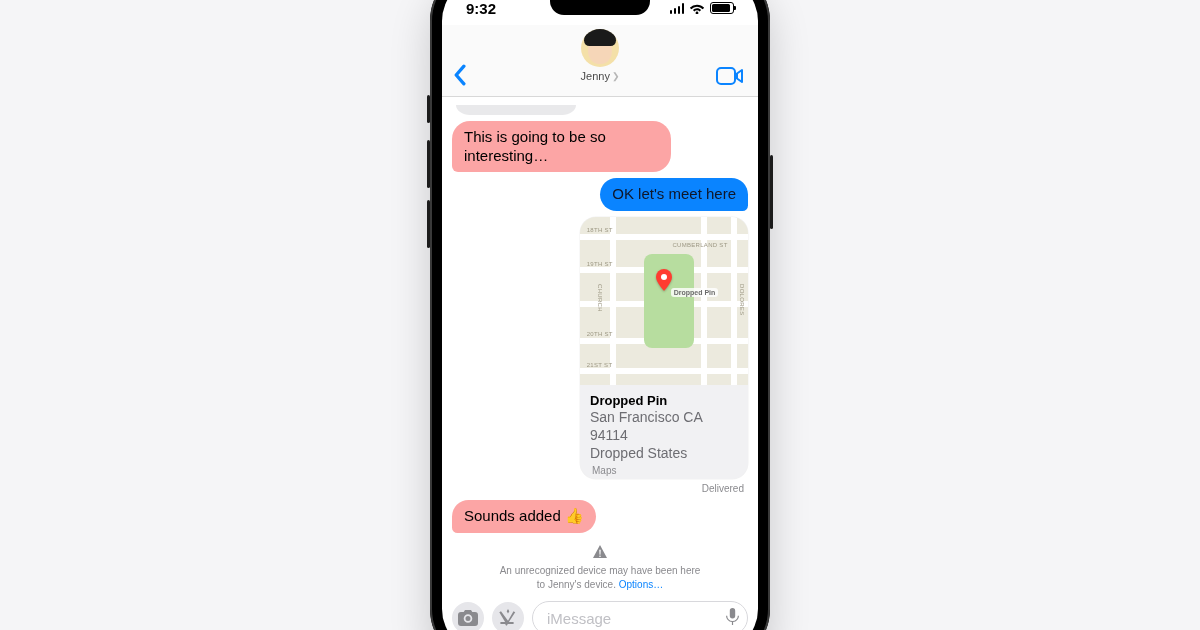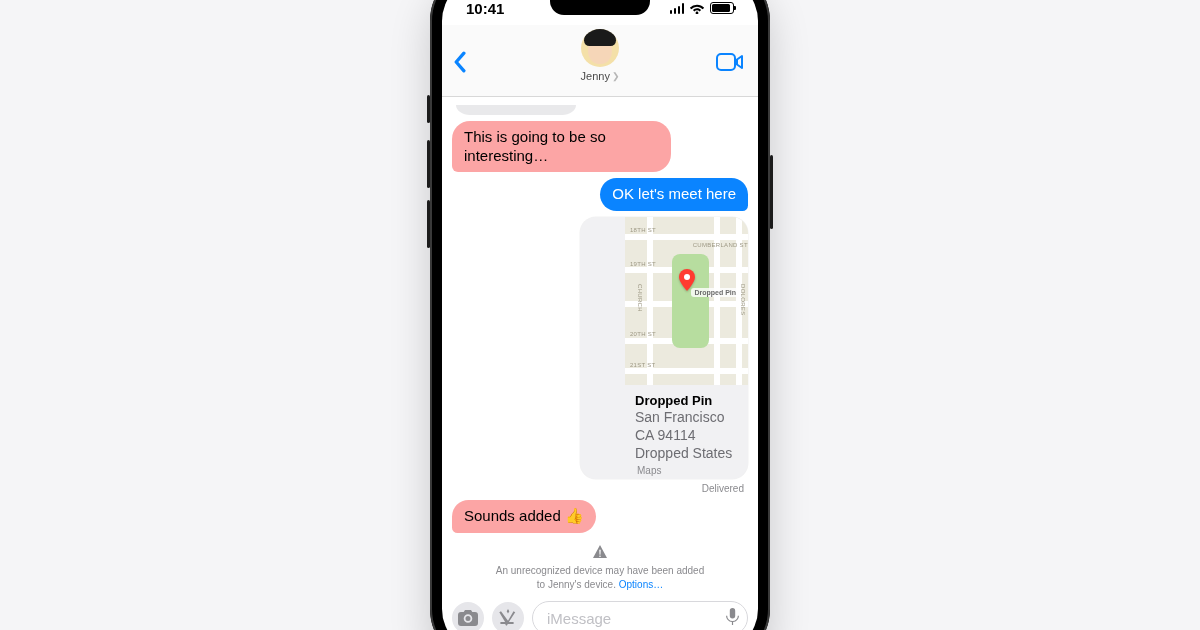--- a/index.html
+++ b/index.html
@@ -89,21 +89,21 @@
   }
   .battery .fill { position:absolute; inset:1px 3px 1px 1px; background:#000; border-radius:1.5px; }
 
   
   .nav {
     position: relative;
     height: 72px;
     border-bottom: 0.5px solid #d8d8d8;
     background: #fafafa;
     display: flex;
-    align-items: center;
+    align-items: flex-end;
     justify-content: space-between;
     padding: 6px 14px 6px 10px;
   }
   .nav .center {
     position: absolute; left: 0; right: 0; top: 4px;
     display: flex; flex-direction: column; align-items: center; gap: 3px;
     pointer-events: none;
   }
   .nav .center * { pointer-events: auto; }
   .avatar {
@@ -144,34 +144,33 @@
     padding: 7px 12px;
     border-radius: 18px;
     line-height: 1.25;
     word-wrap: break-word;
     position: relative;
   }
   .row { display:flex; }
   .row.in  { justify-content: flex-start; }
   .row.out { justify-content: flex-end; }
   .bubble.in  { background: #fca5a5; color: #000; border-bottom-left-radius: 6px; }
-  .bubble.out { background: #0a84ff; color: #ffffff; border-bottom-right-radius: 6px; }
+  .bubble.out { background: #0a84ff; color: #0f172a; border-bottom-right-radius: 6px; }
   .partial-tail { height: 10px; width: 120px; background:#e9e9eb; border-radius: 0 0 14px 14px / 0 0 10px 10px; margin-left:4px; }
 
   .delivered { font-size: 10px; color: #8a8a8e; text-align: right; padding-right: 4px; margin-top: -2px; }
 
   
   .location-card {
     width: 168px;
     align-self: flex-end;
     border-radius: 16px;
     overflow: hidden;
     background: #f1f1f3;
     box-shadow: 0 0 0 0.5px rgba(0,0,0,.06);
-    padding-left: 45px;
   }
   .map {
     height: 168px;
     position: relative;
     background:
       linear-gradient(#eceade,#eceade);
   }
   .map .park {
     position:absolute; left:38%; top:22%; width:30%; height:56%;
     background:#b7dd9f; border-radius:8px;
@@ -243,21 +242,21 @@
 <div class="phone-frame">
   <div class="side-btn l1"></div>
   <div class="side-btn l2"></div>
   <div class="side-btn l3"></div>
   <div class="side-btn r1"></div>
 
   <div class="screen">
     <div class="island"></div>
 
     <div class="statusbar">
-      <span>10:41</span>
+      <span>9:32</span>
       <div class="status-right">
         <span class="cell-bars">
           <span></span>
             <span></span>
             <span></span>
             <span></span>
         </span>
         <span class="wifi-icon">
           <svg width="16" height="12" viewBox="0 0 16 12">
               <path fill="#000" d="M8 9.6a1.4 1.4 0 1 1 0 2.8 1.4 1.4 0 0 1 0-2.8Zm0-3.4c1.6 0 3 .6 4.1 1.7l-1.5 1.5A3.7 3.7 0 0 0 8 8.2a3.7 3.7 0 0 0-2.6 1.2L3.9 7.9A5.8 5.8 0 0 1 8 6.2Zm0-3.4c2.8 0 5.3 1.1 7.2 3l-1.5 1.5A8 8 0 0 0 8 4.8a8 8 0 0 0-5.7 2.5L.8 5.8A10.1 10.1 0 0 1 8 2.8Z"></path>
@@ -345,21 +344,21 @@
       <div class="row in">
         <div class="bubble in">Sounds added 👍</div>
       </div>
 
       <div class="alert">
         <span class="warn-icon">
           <svg width="14" height="13" viewBox="0 0 14 13">
               <path fill="#8a8a8e" d="M7 0 0 13h14L7 0Zm0 4.4c.4 0 .7.3.7.7l-.2 4.1a.5.5 0 0 1-1 0l-.2-4.1c0-.4.3-.7.7-.7Zm0 6a.8.8 0 1 1 0 1.6.8.8 0 0 1 0-1.6Z"></path>
             </svg>
         </span>
-        <span>An unrecognized device may have been added</span><br>
+        <span>An unrecognized device may have been here</span><br>
         <span>to Jenny's device. </span><a class="options">Options…</a>
       </div>
     </div>
 
     <div class="compose">
       <div class="round-btn">
         <svg width="20" height="16" viewBox="0 0 20 16">
             <path fill="#8a8a8e" d="M7 0 5.7 2H3a3 3 0 0 0-3 3v8a3 3 0 0 0 3 3h14a3 3 0 0 0 3-3V5a3 3 0 0 0-3-3h-2.7L13 0H7Zm3 4.2A4.3 4.3 0 1 1 10 12.8 4.3 4.3 0 0 1 10 4.2Zm0 1.8a2.5 2.5 0 1 0 0 5 2.5 2.5 0 0 0 0-5Z"></path>
           </svg>
       </div>

